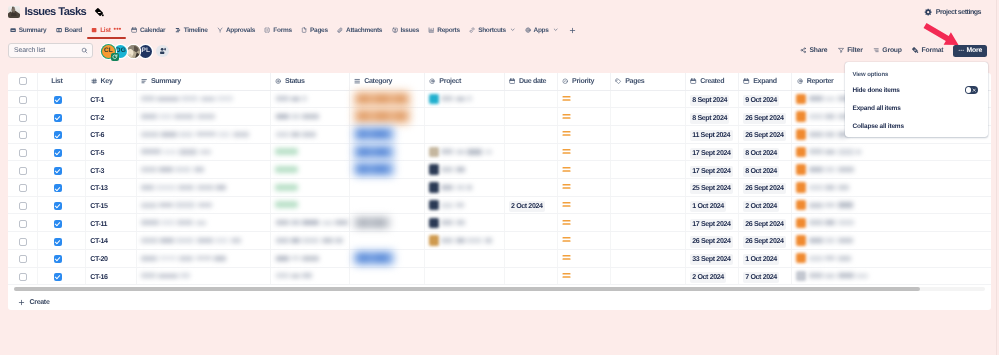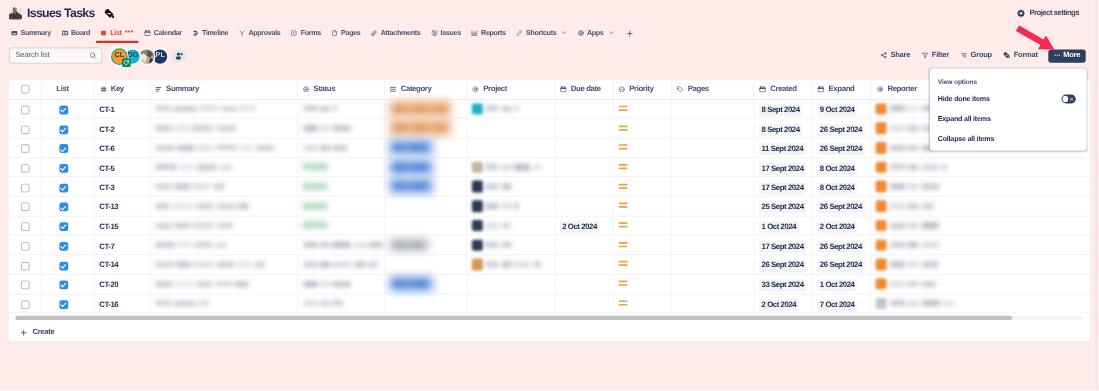--- a/index.html
+++ b/index.html
@@ -778,21 +778,21 @@
                     <span class="wd" style="width:14px;height:5px;background:#bfc4ce"></span>
                     <span class="wd" style="width:10px;height:4.6px;background:#c4c9d2"></span>
                     <span class="wd" style="width:15.6px;height:5.2px;background:#b2b8c4"></span>
                   </span>
                 </span>
               </td>
 </tr>
 <tr>
 <td class="cbcell"><span class="cb"></span></td>
               <td class="typecell"><span class="typecb"><i></i></span></td>
-              <td><span>CT-7</span></td>
+              <td><span>CT-11</span></td>
               <td>
                 <span class="sumwrap">
                   <span class="wd" style="width:18px;height:5px;background:#c2c7d1"></span>
                   <span class="wd" style="width:14px;height:4.6px;background:#dde0e6"></span>
                   <span class="wd" style="width:16px;height:5.2px;background:#c8ccd5"></span>
                   <span class="wd" style="width:10px;height:4.4px;background:#cbcfd7"></span>
                 </span>
               </td>
               <td>
                 <span class="sumwrap" style="padding-left:1px">

